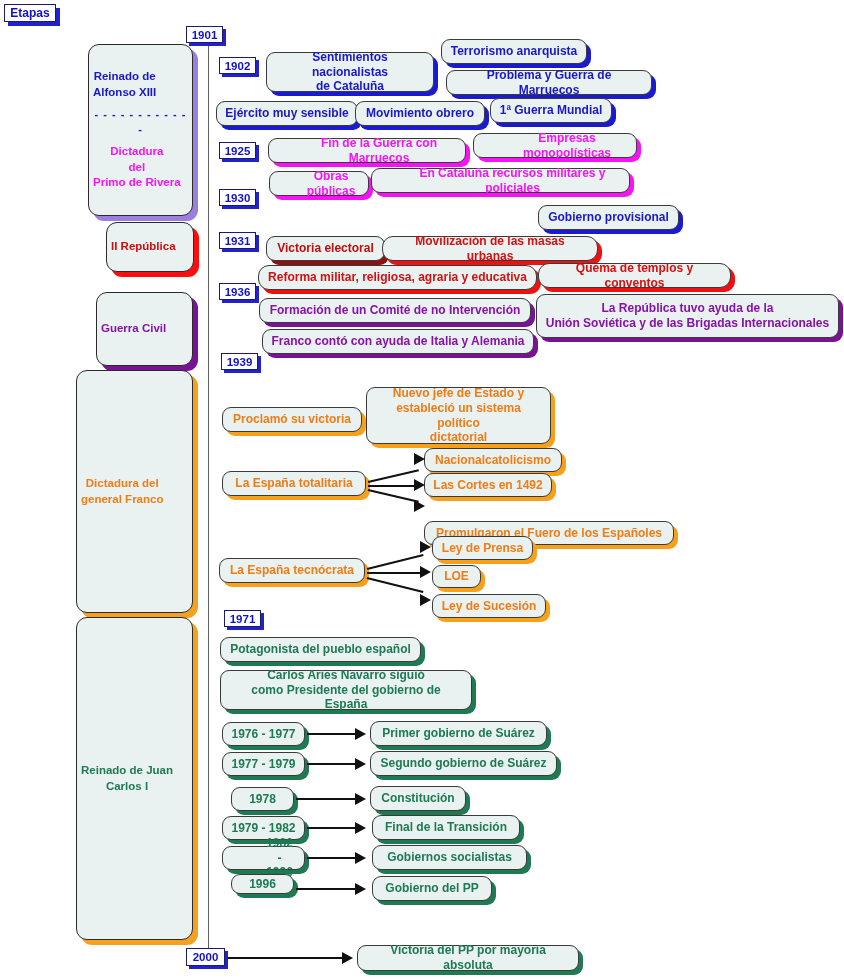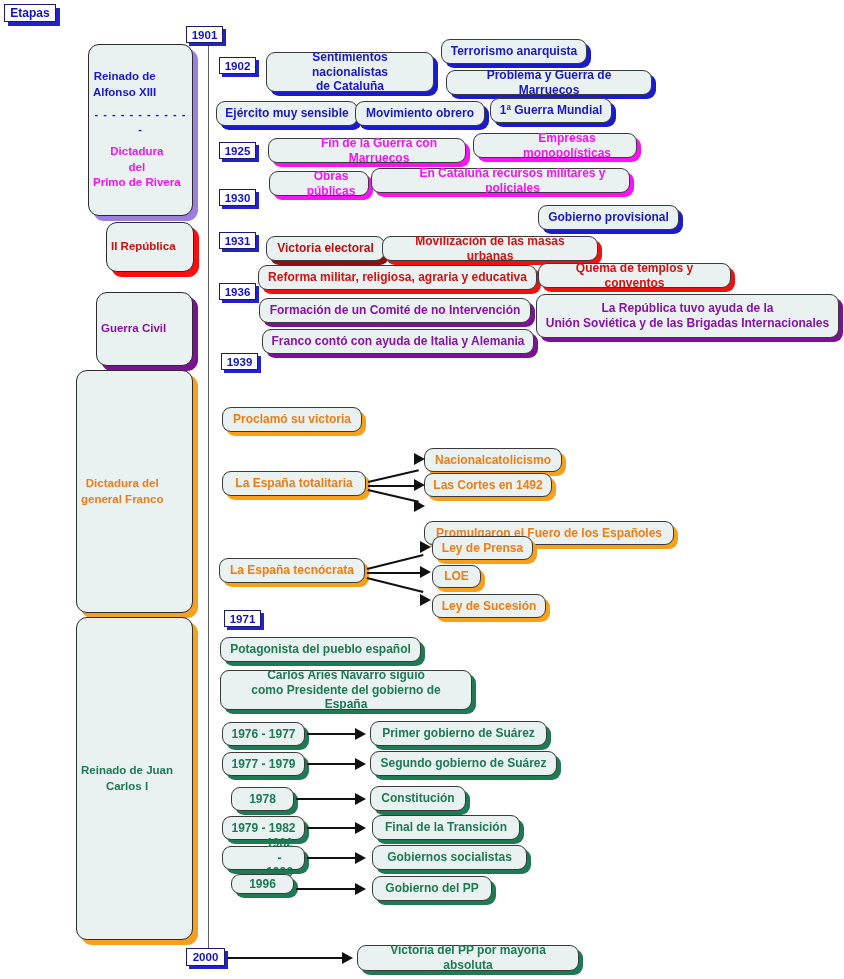--- a/index.html
+++ b/index.html
@@ -41,21 +41,21 @@
     font-size:11.5px;
     display:flex;align-items:center;justify-content:center;
     box-shadow:3px 3px 0 0 #2222cc;
     padding:1px 5px;
     border-radius:0;
   }
 
   
   .c-blue   {color:#1818c8; box-shadow:4px 4px 0 0 #1a1ad0;}
   .c-magenta{color:#f712f7; box-shadow:4px 4px 0 0 #f712f7;padding-left:32px;}
-  .c-red    {color:#d51010; box-shadow:4px 4px 0 0 #f01010;}
+  .c-red    {color:#d51010; box-shadow:4px 4px 0 0 #f01010;border-radius:11px;}
   .c-purple {color:#8812a8; box-shadow:4px 4px 0 0 #7a1296;}
   .c-orange {color:#f07c14; box-shadow:4px 4px 0 0 #f8a01a;}
   .c-green  {color:#1d7a52; box-shadow:4px 4px 0 0 #1d7a52;}
   .c-darkred{color:#c00d0d; box-shadow:4px 4px 0 0 #8e1111;}
 
   
   .epoch{
     position:absolute;
     box-sizing:border-box;
     background:#eaf1f1;
@@ -176,20 +176,23 @@
   <div class="box c-red" style="left:382px;top:236px;width:216px;height:25px;">Movilización de las masas urbanas</div>
   <div class="box c-red" style="left:258px;top:265px;width:279px;height:25px;">Reforma militar, religiosa, agraria y educativa</div>
   <div class="box c-red" style="left:538px;top:263px;width:193px;height:25px;">Quema de templos y conventos</div>
 
   <div class="box c-purple" style="left:259px;top:298px;width:272px;height:25px;">Formación de un Comité de no Intervención</div>
   <div class="box c-purple" style="left:536px;top:294px;width:303px;height:44px;">La República tuvo ayuda de la
 Unión Soviética y de las Brigadas Internacionales</div>
   <div class="box c-purple" style="left:262px;top:329px;width:272px;height:25px;">Franco contó con ayuda de Italia y Alemania</div>
 
   <div class="box c-orange" style="left:222px;top:407px;width:140px;height:25px;">Proclamó su victoria</div>
+  <div class="box c-orange" style="left:366px;top:387px;width:185px;height:57px;">Nuevo jefe de Estado y
+estableció un sistema político
+dictatorial</div>
 
   <div class="box c-orange" style="left:222px;top:471px;width:144px;height:25px;">La España totalitaria</div>
   <div class="box c-orange" style="left:424px;top:448px;width:138px;height:24px;">Nacionalcatolicismo</div>
   <div class="box c-orange" style="left:424px;top:473px;width:128px;height:24px;">Las Cortes en 1492</div>
   <div class="box c-orange" style="left:424px;top:501px;width:250px;height:24px;margin-top:20px;">Promulgaron el Fuero de los Españoles</div>
 
   <div class="arrow-line" style="left:368px;top:481px;width:52px;transform:rotate(-13deg);"></div>
   <div class="arrow-head" style="left:414px;top:453px;"></div>
   <div class="arrow-line" style="left:368px;top:485px;width:50px;"></div>
   <div class="arrow-head" style="left:414px;top:479px;"></div>

